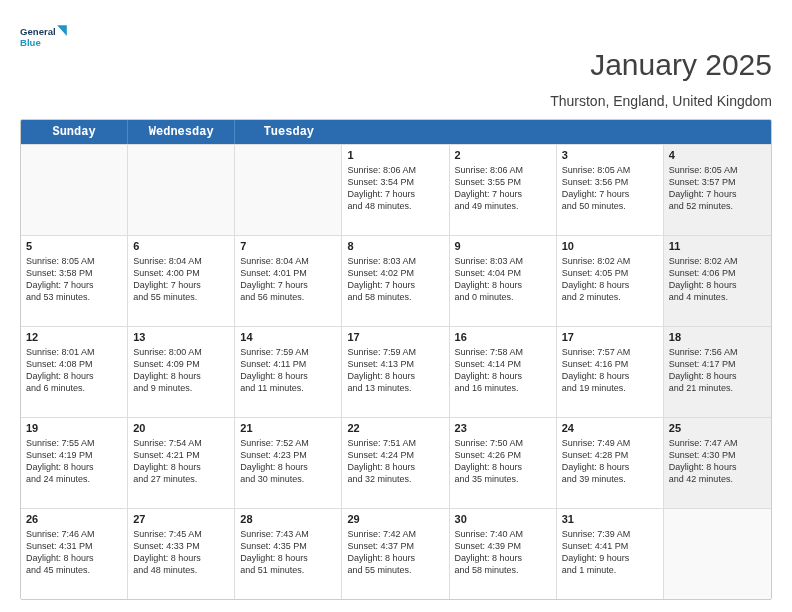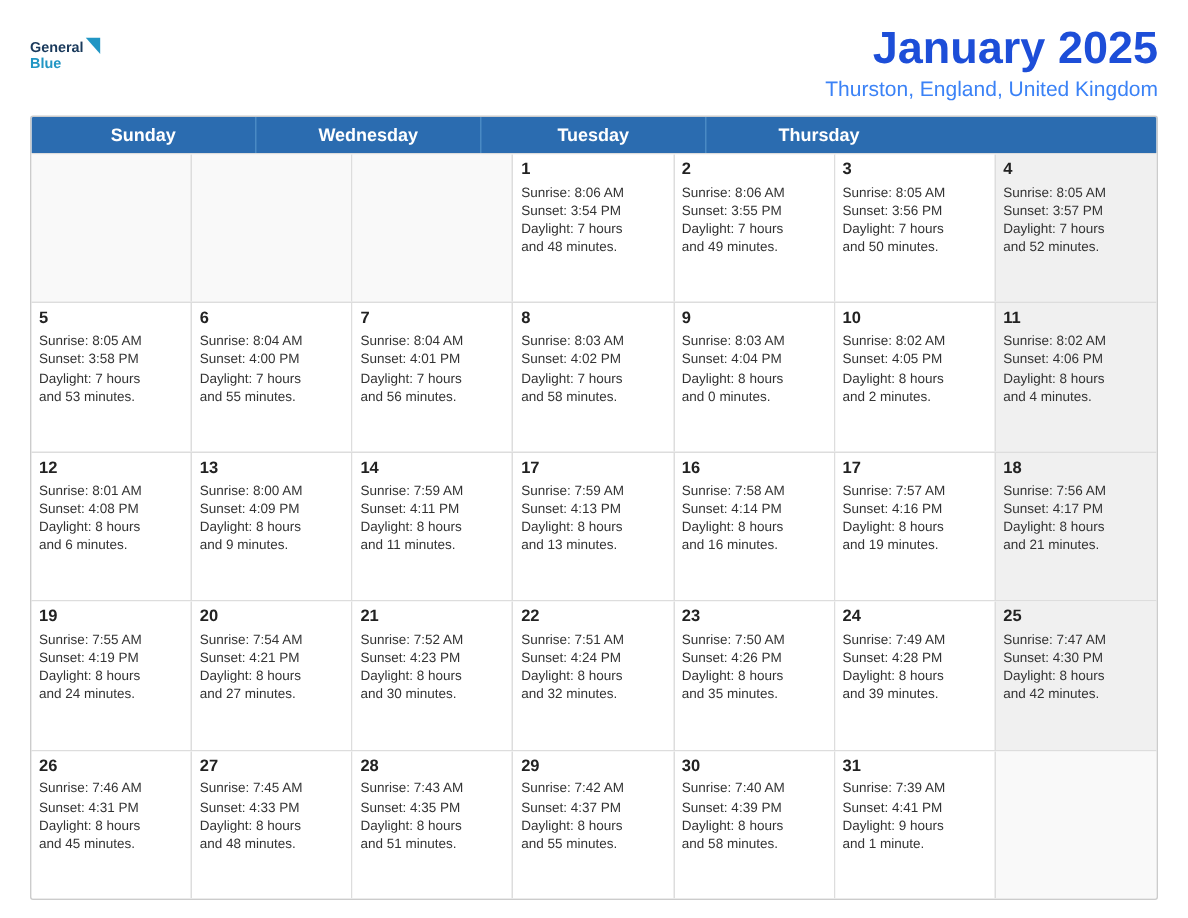--- a/index.html
+++ b/index.html
@@ -26,41 +26,43 @@
     .logo {
       display: flex;
       align-items: flex-end;
       gap: 4px;
     }
     .title-block {
       text-align: right;
     }
     .main-title {
       font-size: 30px;
-      font-weight: bold;
-      color: #1d4ed8;
+      font-weight: normal;
+      color: #404040;
       line-height: 1.1;
+      margin-top: 32px;
     }
     .subtitle {
       font-size: 14px;
-      color: #3b82f6;
-      margin-top: 2px;
+      color: #404040;
+      margin-top: 12px;
     }
     .calendar {
       flex: 1;
       border: 1px solid #ccc;
       border-radius: 2px;
       overflow: hidden;
       display: flex;
       flex-direction: column;
     }
     .cal-header {
       display: grid;
-      grid-template-columns: repeat(5, 1fr);
+      grid-template-columns: repeat(7, 1fr);
       background: #2b6cb0;
+      font-family: Liberation Mono, monospace;
     }
     .cal-header-cell {
       color: #fff;
       font-size: 12px;
       font-weight: bold;
       text-align: center;
       padding: 5px 4px;
       border-right: 1px solid #4a8ac4;
     }
     .cal-header-cell:last-child { border-right: none; }
@@ -116,21 +118,20 @@
       <div class="main-title">January 2025</div>
       <div class="subtitle">Thurston, England, United Kingdom</div>
     </div>
   </div>
 
   <div class="calendar">
     <div class="cal-header">
     <div class="cal-header-cell">Sunday</div>
         <div class="cal-header-cell">Wednesday</div>
         <div class="cal-header-cell">Tuesday</div>
-        <div class="cal-header-cell">Thursday</div>
       </div>
     <div class="cal-body">
     <div class="cal-row">
           <div class="cal-cell empty"></div>
           <div class="cal-cell empty"></div>
           <div class="cal-cell empty"></div>
           <div class="cal-cell">
             <span class="day-num">1</span>
             <div class="cell-text">Sunrise: 8:06 AM<br>Sunset: 3:54 PM<br>Daylight: 7 hours<br>and 48 minutes.</div>
           </div>

